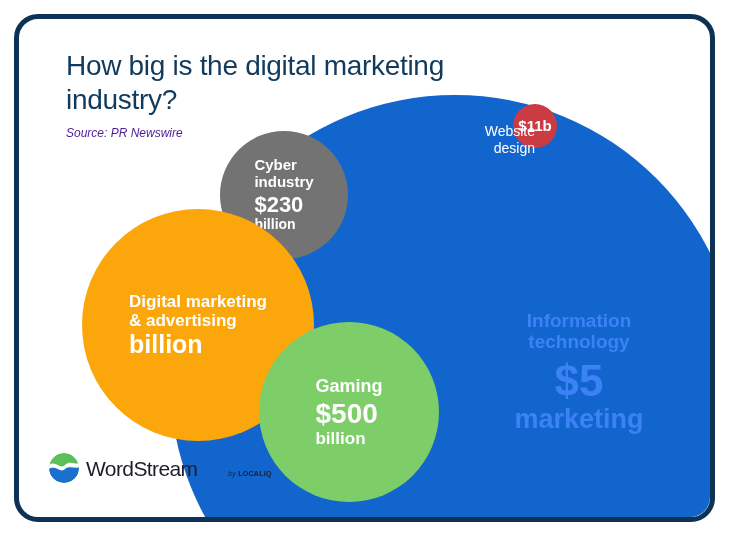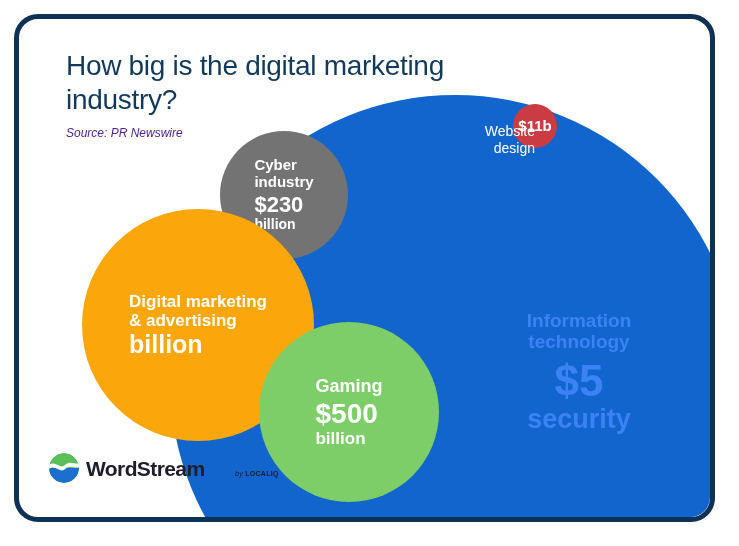--- a/index.html
+++ b/index.html
@@ -190,21 +190,21 @@
     width: 30px;
     height: 30px;
     border-radius: 50%;
     overflow: hidden;
     position: relative;
     flex: 0 0 auto;
   }
   .logo-words { line-height: 1; }
   .logo-name {
     font-size: 21px;
-    font-weight: bold;
+    font-weight: normal;
     color: #1d1d2b;
     letter-spacing: -0.6px;
   }
   .logo-sub {
     font-size: 7px;
     font-weight: bold;
     color: #1d1d2b;
     letter-spacing: 0.3px;
     margin-top: 2px;
     margin-left: 26px;
@@ -241,21 +241,21 @@
       <div class="green-text">
         <span class="b-label">Gaming</span>
         <span class="b-amount">$500</span>
         <span class="b-unit">billion</span>
       </div>
     </div>
 
     <div class="it-text">
       <span class="b-label">Information technology</span>
       <span class="b-amount">$5</span>
-      <span class="b-unit">security</span>
+      <span class="b-unit">marketing</span>
     </div>
 
     <div class="web-label">
       <span>Website</span><br>
       <span>design</span>
     </div>
     <div class="bubble bubble-red">
       <span class="red-text">$11b</span>
     </div>
 

